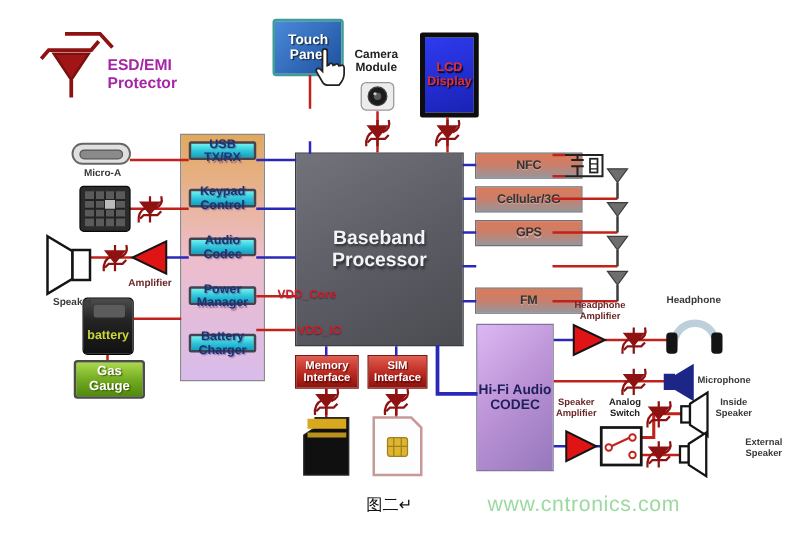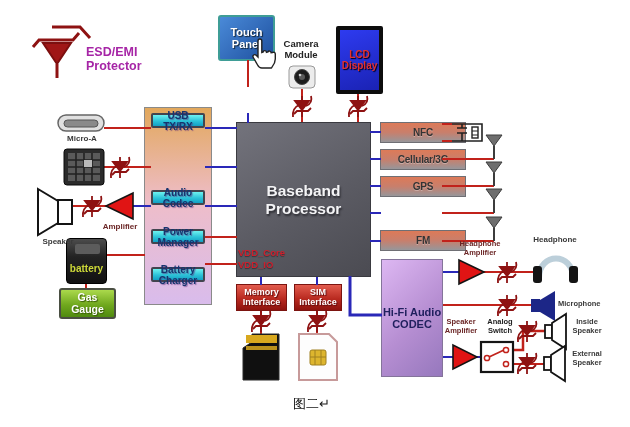--- a/index.html
+++ b/index.html
@@ -25,21 +25,21 @@
     background:linear-gradient(160deg,#2e3bf0,#1a22b4);
     border:4px solid #0d0d0d;border-radius:2px;color:#e23030;font-size:10px;
     text-shadow:1px 1px 1px #001;}
 
   .baseband{left:236px;top:122px;width:135px;height:155px;
     background:linear-gradient(150deg,#73737c 0%,#5b5b63 55%,#4b4b52 100%);
     border:1px solid #3a3a40;color:#f4f4f6;font-size:15.5px;
     text-shadow:1px 2px 2px #2a2a30;}
   .vdd{position:absolute;z-index:6;font-weight:bold;font-size:9.5px;color:#cc1f2d;
     text-shadow:0 1px 1px rgba(0,0,0,.4);}
-  .vdd-core{left:238px;top:230px;margin-top:17px;}
+  .vdd-core{left:222px;top:230px;}
   .vdd-io{left:238px;top:259px;}
 
   .module-group{left:144px;top:107px;width:68px;height:198px;
     background:linear-gradient(180deg,#e2a85c 0%,#eebdc9 48%,#d9bcec 100%);
     border:1px solid #8a8a8a;z-index:1;}
   .cyan{width:54px;height:15px;left:151px;
     background:linear-gradient(180deg,#6df2f0 0%,#2cc2d8 55%,#13a0c4 100%);
     border:2px solid #42454f;border-radius:2px;color:#15356e;font-size:10px;
     text-shadow:1px 1px 1px rgba(88,40,120,.55);}
   .m0{top:113px}.m1{top:151px}.m2{top:190px}.m3{top:229px}.m4{top:267px}
@@ -75,21 +75,21 @@
   .maroon{color:#6b2626;}
   .micro-a{left:62px;top:134px;width:40px;}
   .speaker-lb{left:38px;top:237px;width:40px;}
   .amp-lb{left:98px;top:222px;width:44px;}
   .hpamp-lb{left:452px;top:240px;width:56px;font-size:7.5px;}
   .headphone-lb{left:528px;top:235px;width:54px;}
   .mic-lb{left:558px;top:300px;width:48px;text-align:left;font-size:7.5px;}
   .spamp-lb{left:438px;top:318px;width:46px;font-size:7.5px;}
   .asw-lb{left:480px;top:318px;width:40px;font-size:7.5px;color:#222;}
   .inspk-lb{left:568px;top:318px;width:38px;font-size:7.5px;}
-  .extspk-lb{left:567px;top:350px;width:40px;font-size:7.5px;}
+  .extspk-lb{left:567px;top:350px;width:40px;font-size:7.5px;padding-left:24px;}
 
   .caption{left:293px;top:397px;width:70px;font-size:13px;color:#111;font-weight:normal;text-align:left;}
   .watermark{left:390px;top:394px;width:236px;font-size:17px;color:#9cd9a0;
     font-weight:normal;text-align:left;letter-spacing:0.5px;}
 
   svg.overlay{position:absolute;left:0;top:0;z-index:4;pointer-events:none;}
 </style>
 </head>
 <body>
 
@@ -100,20 +100,21 @@
 
   <div class="bx touch-panel">Touch Panel</div>
   <div class="bx lcd">LCD Display</div>
 
   <div class="bx baseband">Baseband Processor</div>
   <div class="vdd vdd-core">VDD_Core</div>
   <div class="vdd vdd-io">VDD_IO</div>
 
   <div class="bx module-group"></div>
   <div class="bx cyan m0">USB TX/RX</div>
+  <div class="bx cyan m1">Keypad Control</div>
   <div class="bx cyan m2">Audio Codec</div>
   <div class="bx cyan m3">Power Manager</div>
   <div class="bx cyan m4">Battery Charger</div>
 
   <div class="bx radio r0">NFC</div>
   <div class="bx radio r1">Cellular/3G</div>
   <div class="bx radio r2">GPS</div>
   <div class="bx radio r4">FM</div>
 
   <div class="bx codec">Hi-Fi Audio CODEC</div>
@@ -129,20 +130,21 @@
   <div class="lbl sm maroon amp-lb">Amplifier</div>
   <div class="lbl sm maroon hpamp-lb">Headphone Amplifier</div>
   <div class="lbl sm headphone-lb">Headphone</div>
   <div class="lbl sm mic-lb">Microphone</div>
   <div class="lbl sm maroon spamp-lb">Speaker Amplifier</div>
   <div class="lbl sm asw-lb">Analog Switch</div>
   <div class="lbl sm inspk-lb">Inside Speaker</div>
   <div class="lbl sm extspk-lb">External Speaker</div>
 
   <div class="lbl caption">图二↵</div>
+  <div class="lbl watermark">www.cntronics.com</div>
 
   <svg class="overlay" width="630" height="427" viewBox="0 0 630 427">
     <defs>
       <g id="sym-esd" stroke="#8e1212" stroke-width="1.8" fill="none">
         <path d="M3,24 Q2,15 9,12"></path>
         <path d="M21,3 Q23,10 16,13"></path>
         <line x1="12" y1="3" x2="12" y2="8"></line>
         <path d="M5,8 H19 L12,17 Z" fill="#8e1212"></path>
         <path d="M4,21 L7,18 H18 L21,15"></path>
         <line x1="12" y1="17" x2="12" y2="24"></line>

